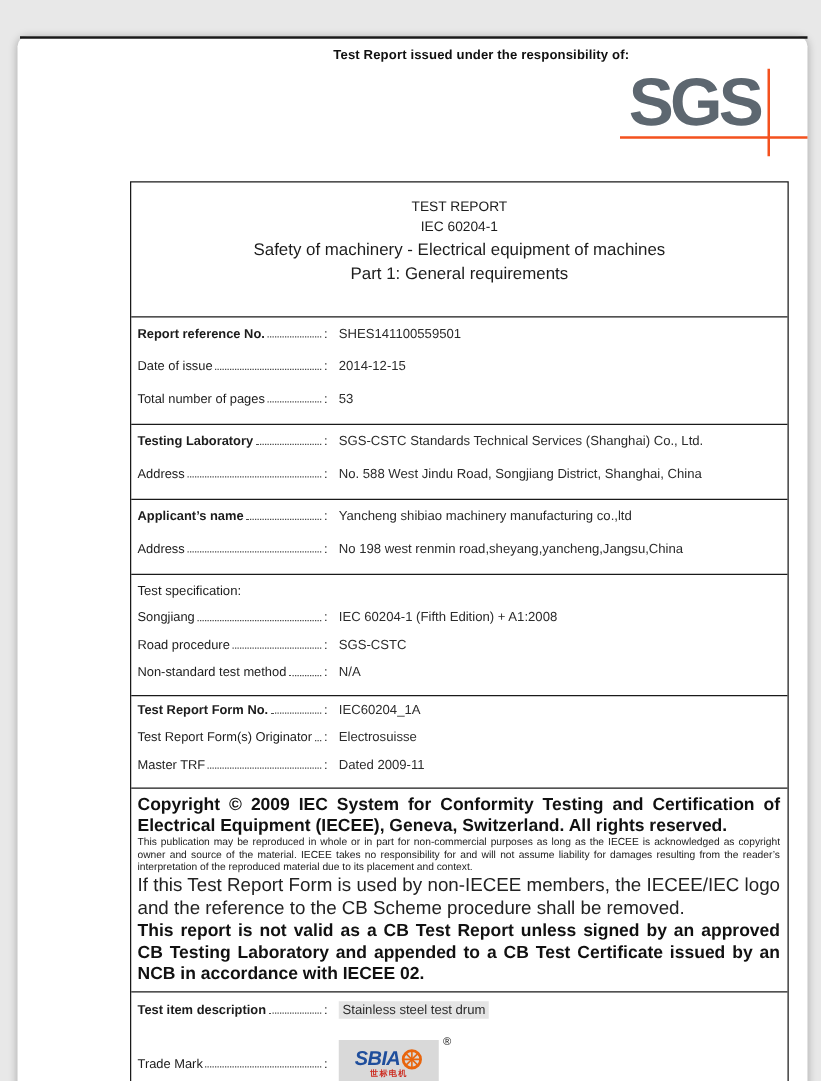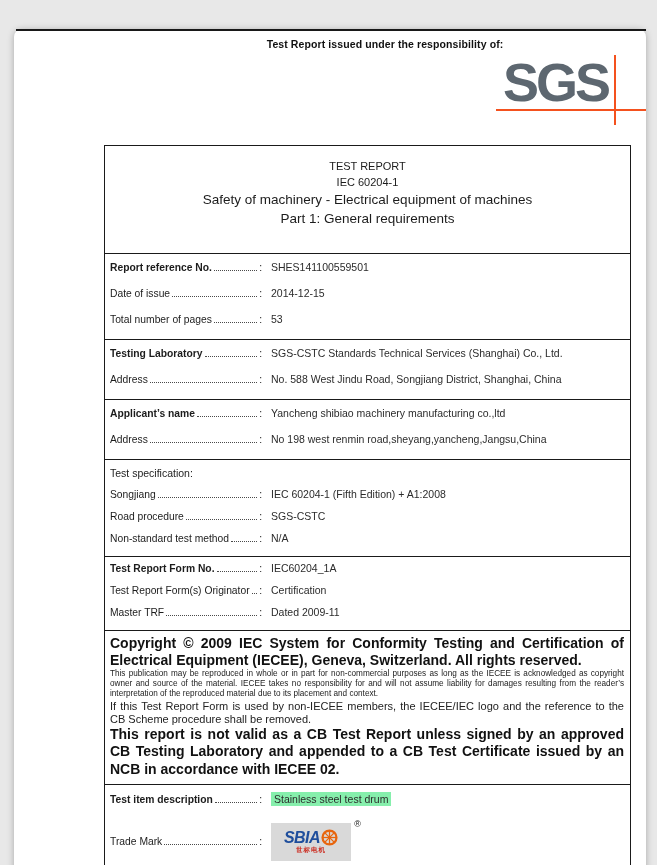--- a/index.html
+++ b/index.html
@@ -40,27 +40,27 @@
   .title-sm{font-weight:normal;font-size:11px;line-height:1.45;}
   .title-lg{font-weight:normal;font-size:13.5px;line-height:1.4;}
   .row{display:flex;align-items:baseline;min-height:26px;padding:4px 6px 0 5px;box-sizing:border-box;}
   .row.short{min-height:22px;padding-top:2px;}
   .lbl{display:flex;align-items:baseline;width:152px;flex:0 0 152px;font-size:10.3px;}
   .lbl::after{content:":";font-size:10.3px;margin-left:1px;}
   .lbl .lt{white-space:nowrap;}
   .b{font-weight:bold;}
   .leader{flex:1;border-bottom:1.3px dotted #4a4a4a;margin:0 1px 2px 2px;min-width:5px;}
   .val{margin-left:9px;font-size:10.5px;color:#2b2b2b;}
-  .val.hl{background:#86efac;padding:1px 3px;text-align:center;}
+  .val.hl{background:#e5e5e5;padding:1px 3px;text-align:center;}
   .spec-head{font-weight:normal;font-size:10.5px;padding:4px 6px 0 5px;min-height:19px;}
   
   .copyright{padding:4px 6px 6px 5px;text-align:justify;}
   .cp-bold{font-weight:bold;font-size:14px;line-height:1.22;color:#111;}
   .cp-small{font-size:8.2px;line-height:1.25;color:#222;}
-  .cp-reg{font-size:11px;line-height:1.22;color:#222;}
+  .cp-reg{font-size:15px;line-height:1.22;color:#222;}
   
   .row.sp{min-height:28px;}
   .tm-row{min-height:50px;align-items:center;padding-top:6px;}
   .tm-wrap{margin-left:9px;position:relative;display:inline-block;}
   .tm-box{
     width:74px;height:34px;background:#d9d9d9;display:flex;align-items:center;
     justify-content:center;flex-direction:column;padding:2px 3px;box-sizing:content-box;
   }
   .tm-line1{display:flex;align-items:center;line-height:1;}
   .tm-text{font-weight:bold;font-style:italic;font-size:16px;letter-spacing:-0.5px;}
@@ -180,21 +180,21 @@
           <span class="lt b">Test Report Form No.</span>
           <span class="leader"></span>
         </div>
         <div class="val">IEC60204_1A</div>
       </div>
       <div class="row short">
         <div class="lbl">
           <span class="lt">Test Report Form(s) Originator</span>
           <span class="leader"></span>
         </div>
-        <div class="val">Certification</div>
+        <div class="val">Electrosuisse</div>
       </div>
       <div class="row short">
         <div class="lbl">
           <span class="lt">Master TRF</span>
           <span class="leader"></span>
         </div>
         <div class="val">Dated 2009-11</div>
       </div>
     </div>
 

